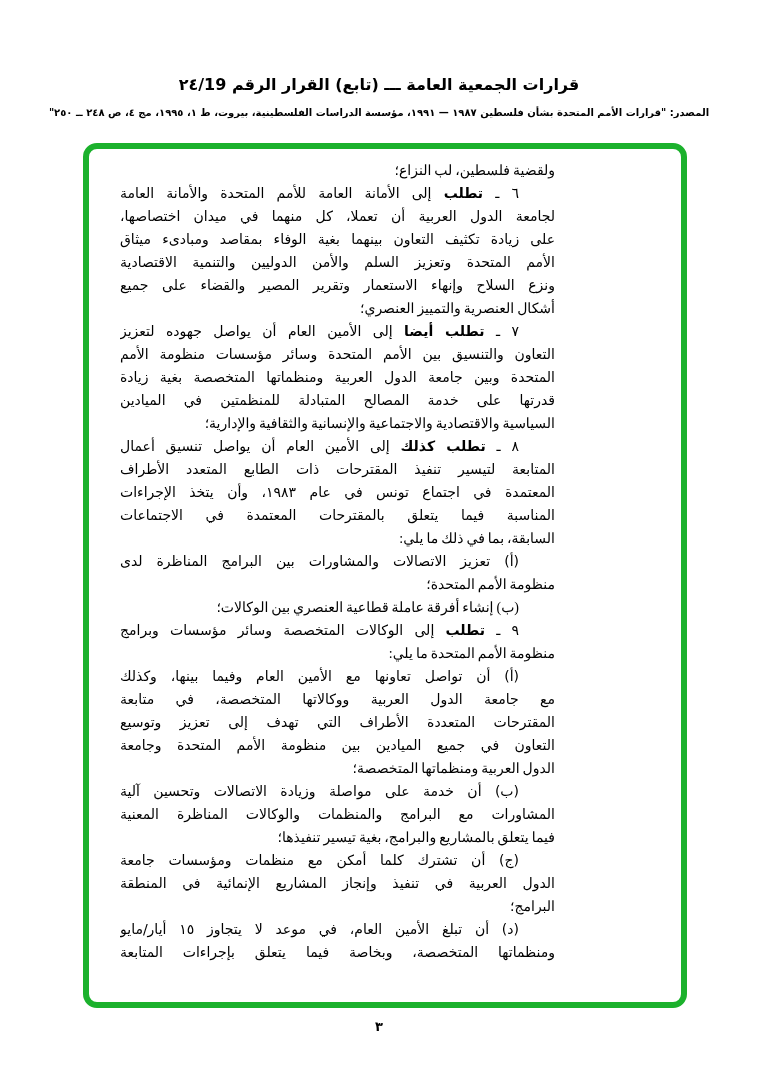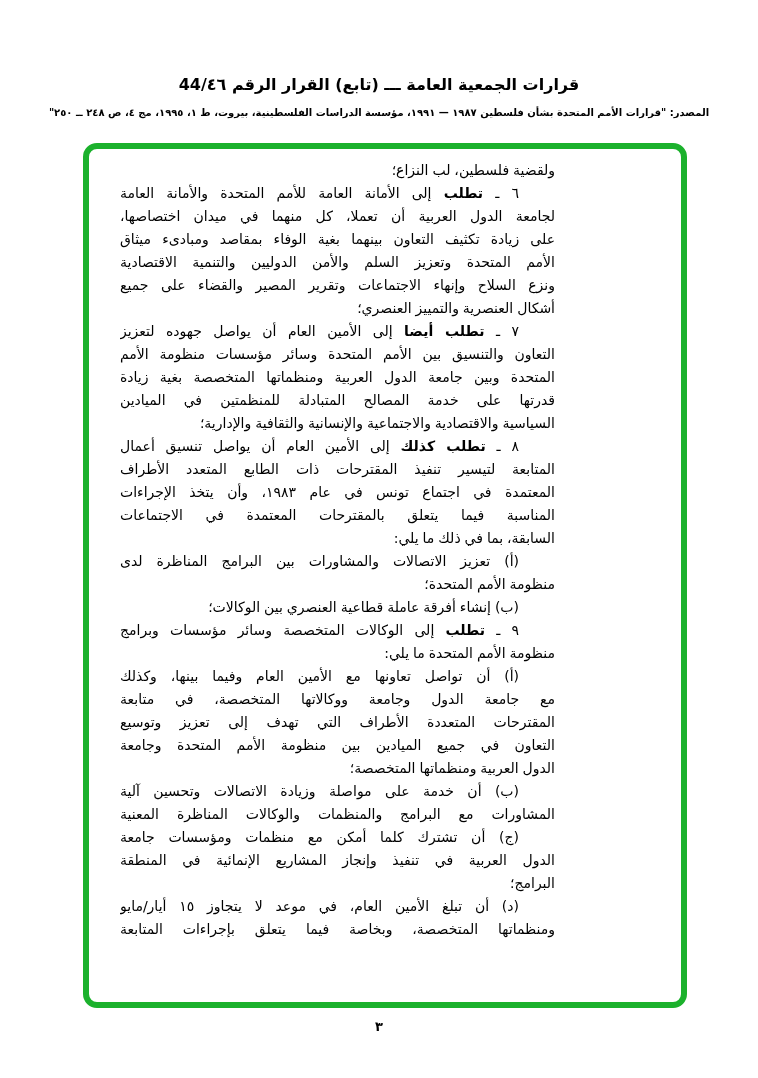--- a/index.html
+++ b/index.html
@@ -23,65 +23,66 @@
     background:transparent;
   }
   .column{
     position:absolute;left:120px;top:159px;width:435px;
     direction:rtl;font-size:14px;word-spacing:-0.5px;
   }
   .line{
     height:23px;line-height:23px;overflow:hidden;
     text-align:justify;text-align-last:justify;
   }
-  .line.right{text-align:right;text-align-last:right;white-space:nowrap;}
+  .line.right{text-align:right;text-align-last:right;white-space:nowrap;font-family:Liberation Serif, serif;}
   .line.indent{padding-right:36px;}
   .b{font-weight:bold;margin-top:8px;}
   .pagenum{
     position:absolute;top:1019px;left:0;width:758px;
     text-align:center;font-size:13px;font-weight:bold;
   }
 </style>
 </head>
 <body>
 
 <div>
-  <div class="title">قرارات الجمعية العامة ـــ (تابع) القرار الرقم 44/٤٦</div>
+  <div class="title">قرارات الجمعية العامة ـــ (تابع) القرار الرقم ٢٤/19</div>
   <div class="source">المصدر: "قرارات الأمم المتحدة بشأن فلسطين ١٩٨٧ — ١٩٩١، مؤسسة الدراسات الفلسطينية، بيروت، ط ١، ١٩٩٥، مج ٤، ص ٢٤٨ ــ ٢٥٠"</div>
   <div class="green-box" id="green-box" style="border-color: rgb(27, 177, 44);"></div>
   <div class="column" id="text-column">
       <div class="line right"><span>ولقضية فلسطين، لب النزاع؛</span></div>
       <div class="line justify indent"><span>٦ ـ </span><span class="b">تطلب</span><span> إلى الأمانة العامة للأمم المتحدة والأمانة العامة</span></div>
       <div class="line justify"><span>لجامعة الدول العربية أن تعملا، كل منهما في ميدان اختصاصها،</span></div>
       <div class="line justify"><span>على زيادة تكثيف التعاون بينهما بغية الوفاء بمقاصد ومبادىء ميثاق</span></div>
       <div class="line justify"><span>الأمم المتحدة وتعزيز السلم والأمن الدوليين والتنمية الاقتصادية</span></div>
-      <div class="line justify"><span>ونزع السلاح وإنهاء الاجتماعات وتقرير المصير والقضاء على جميع</span></div>
+      <div class="line justify"><span>ونزع السلاح وإنهاء الاستعمار وتقرير المصير والقضاء على جميع</span></div>
       <div class="line right"><span>أشكال العنصرية والتمييز العنصري؛</span></div>
       <div class="line justify indent"><span>٧ ـ </span><span class="b">تطلب أيضا</span><span> إلى الأمين العام أن يواصل جهوده لتعزيز</span></div>
       <div class="line justify"><span>التعاون والتنسيق بين الأمم المتحدة وسائر مؤسسات منظومة الأمم</span></div>
       <div class="line justify"><span>المتحدة وبين جامعة الدول العربية ومنظماتها المتخصصة بغية زيادة</span></div>
       <div class="line justify"><span>قدرتها على خدمة المصالح المتبادلة للمنظمتين في الميادين</span></div>
       <div class="line right"><span>السياسية والاقتصادية والاجتماعية والإنسانية والثقافية والإدارية؛</span></div>
       <div class="line justify indent"><span>٨ ـ </span><span class="b">تطلب كذلك</span><span> إلى الأمين العام أن يواصل تنسيق أعمال</span></div>
       <div class="line justify"><span>المتابعة لتيسير تنفيذ المقترحات ذات الطابع المتعدد الأطراف</span></div>
       <div class="line justify"><span>المعتمدة في اجتماع تونس في عام ١٩٨٣، وأن يتخذ الإجراءات</span></div>
       <div class="line justify"><span>المناسبة فيما يتعلق بالمقترحات المعتمدة في الاجتماعات</span></div>
       <div class="line right"><span>السابقة، بما في ذلك ما يلي:</span></div>
       <div class="line justify indent"><span>(أ) تعزيز الاتصالات والمشاورات بين البرامج المناظرة لدى</span></div>
       <div class="line right"><span>منظومة الأمم المتحدة؛</span></div>
       <div class="line right indent"><span>(ب) إنشاء أفرقة عاملة قطاعية العنصري بين الوكالات؛</span></div>
       <div class="line justify indent"><span>٩ ـ </span><span class="b">تطلب</span><span> إلى الوكالات المتخصصة وسائر مؤسسات وبرامج</span></div>
       <div class="line right"><span>منظومة الأمم المتحدة ما يلي:</span></div>
       <div class="line justify indent"><span>(أ) أن تواصل تعاونها مع الأمين العام وفيما بينها، وكذلك</span></div>
-      <div class="line justify"><span>مع جامعة الدول وجامعة ووكالاتها المتخصصة، في متابعة</span></div>
+      <div class="line justify"><span>مع جامعة الدول العربية ووكالاتها المتخصصة، في متابعة</span></div>
       <div class="line justify"><span>المقترحات المتعددة الأطراف التي تهدف إلى تعزيز وتوسيع</span></div>
       <div class="line justify"><span>التعاون في جميع الميادين بين منظومة الأمم المتحدة وجامعة</span></div>
       <div class="line right"><span>الدول العربية ومنظماتها المتخصصة؛</span></div>
       <div class="line justify indent"><span>(ب) أن خدمة على مواصلة وزيادة الاتصالات وتحسين آلية</span></div>
       <div class="line justify"><span>المشاورات مع البرامج والمنظمات والوكالات المناظرة المعنية</span></div>
+      <div class="line right"><span>فيما يتعلق بالمشاريع والبرامج، بغية تيسير تنفيذها؛</span></div>
       <div class="line justify indent"><span>(ج) أن تشترك كلما أمكن مع منظمات ومؤسسات جامعة</span></div>
       <div class="line justify"><span>الدول العربية في تنفيذ وإنجاز المشاريع الإنمائية في المنطقة</span></div>
       <div class="line right"><span>البرامج؛</span></div>
       <div class="line justify indent"><span>(د) أن تبلغ الأمين العام، في موعد لا يتجاوز ١٥ أيار/مايو</span></div>
       <div class="line justify"><span>ومنظماتها المتخصصة، وبخاصة فيما يتعلق بإجراءات المتابعة</span></div>
     </div>
   <div class="pagenum">٣</div>
 </div>
 
 </body></html>

